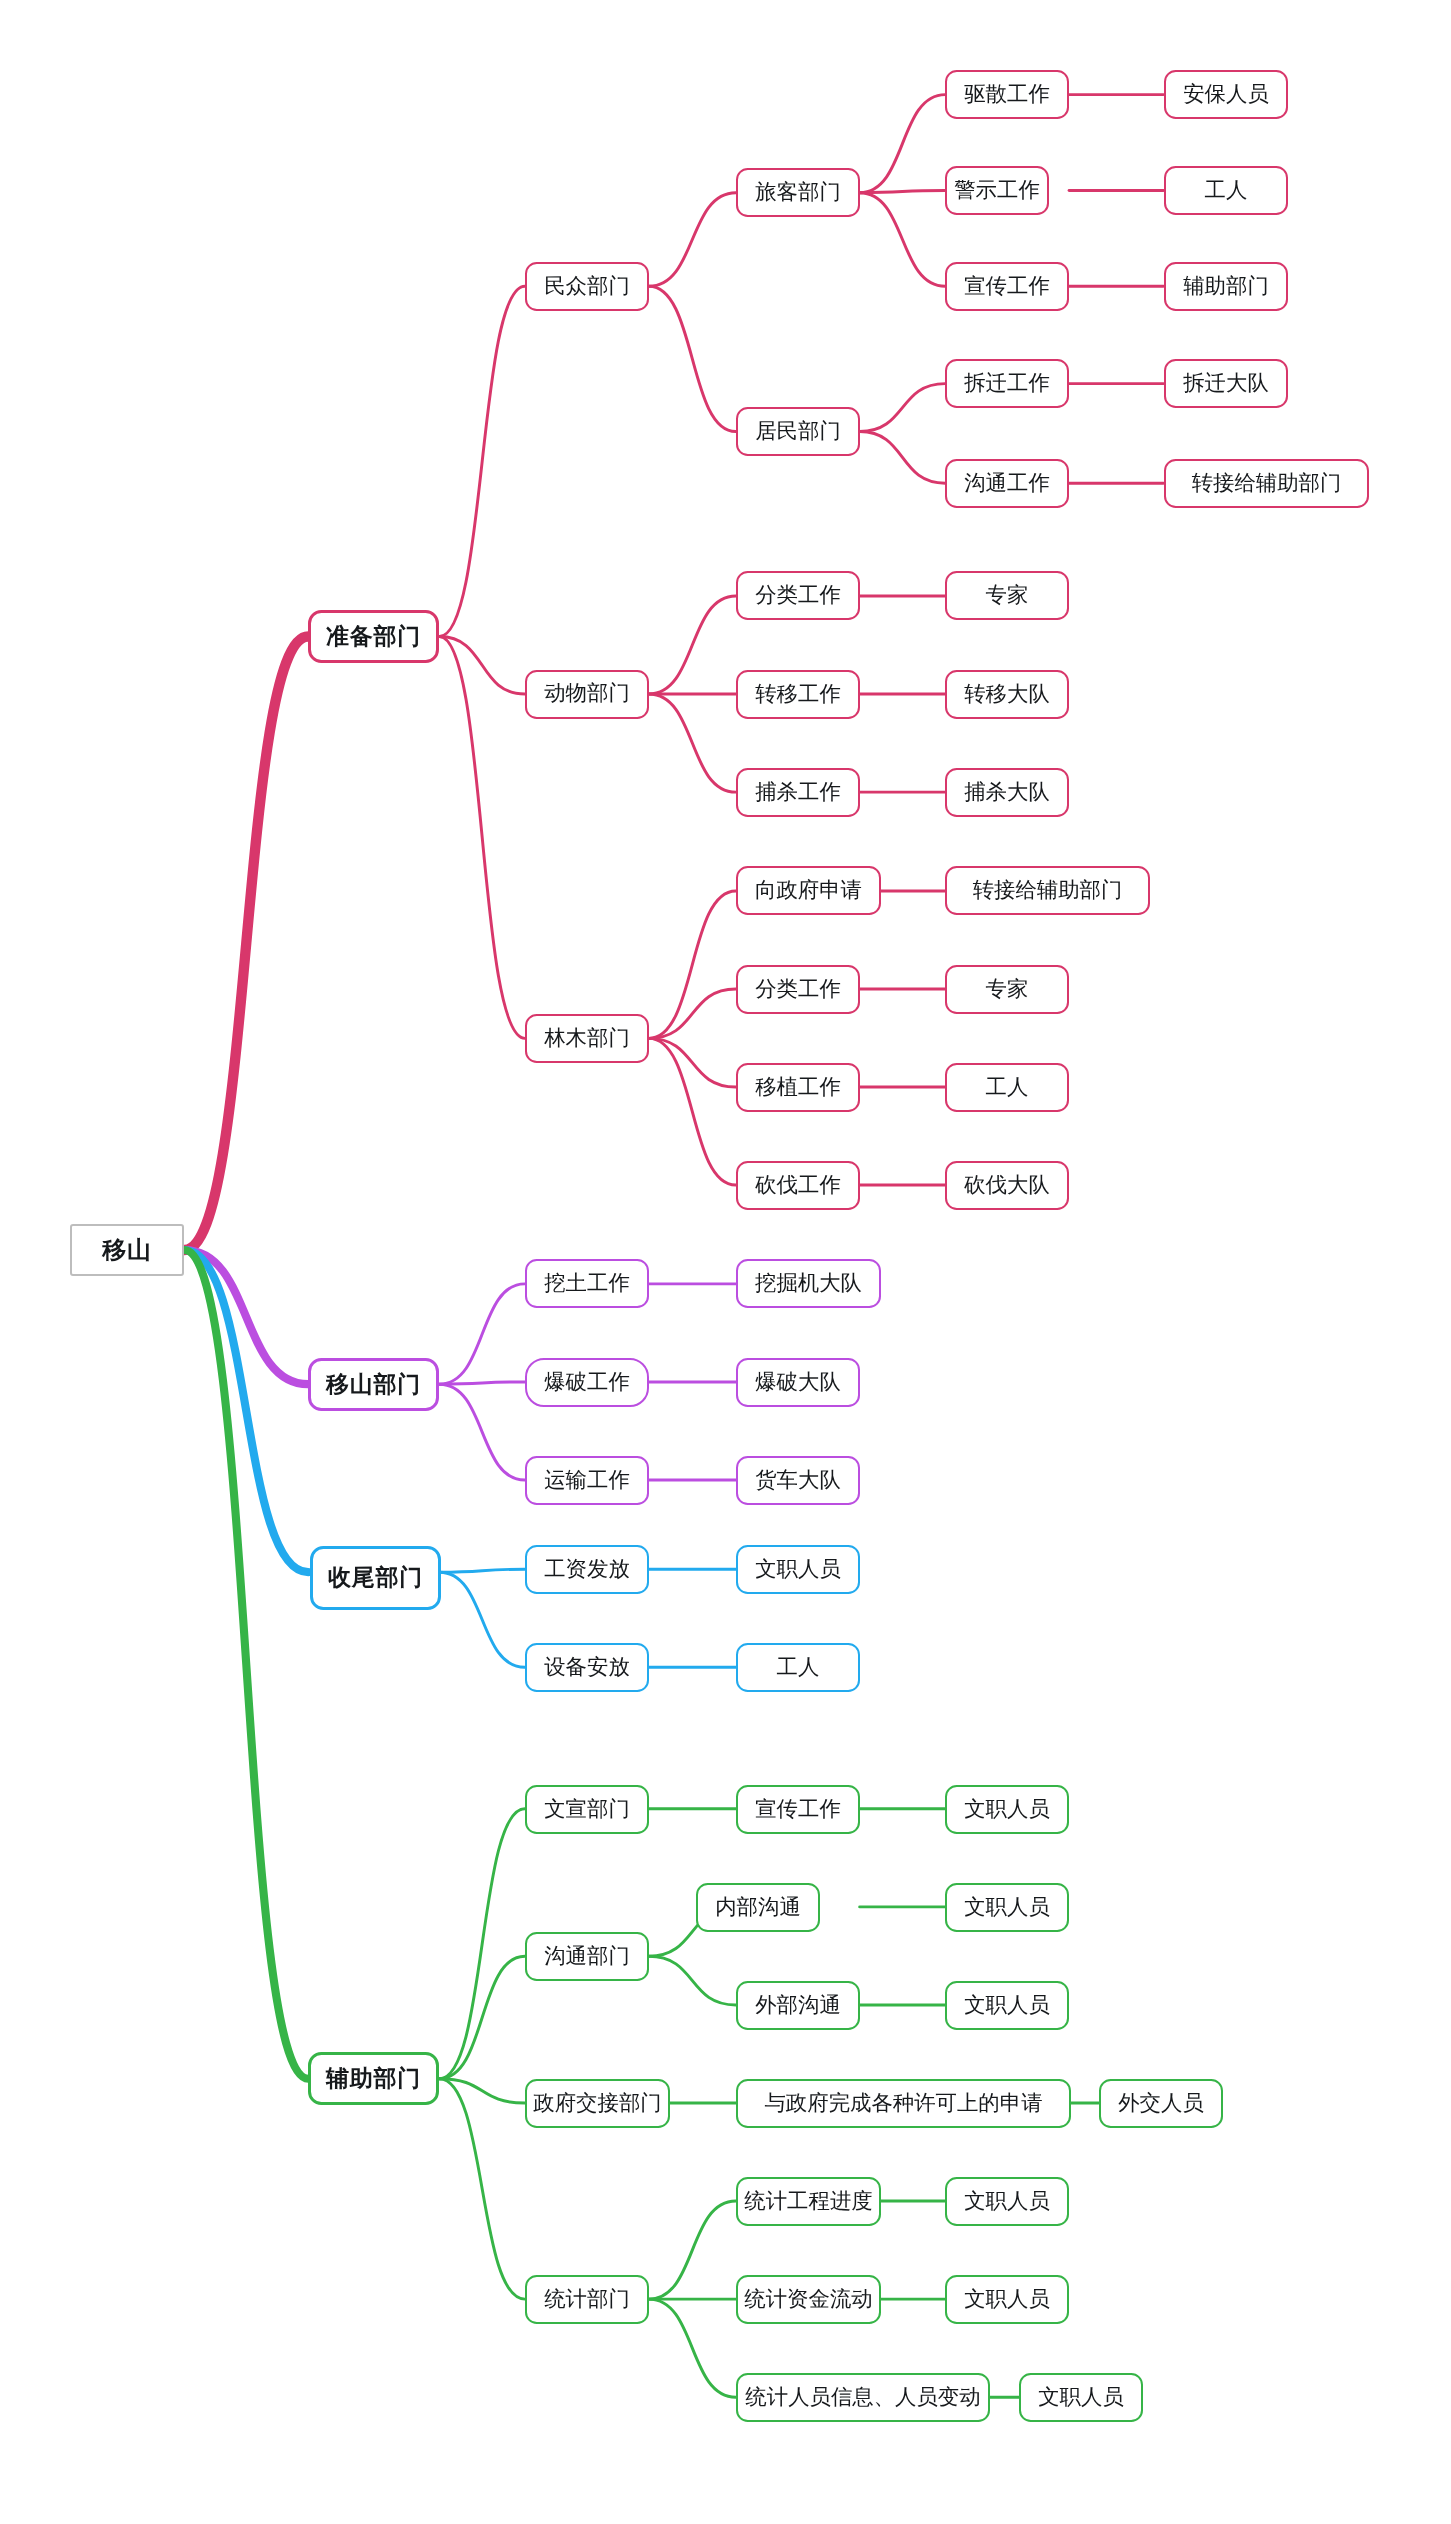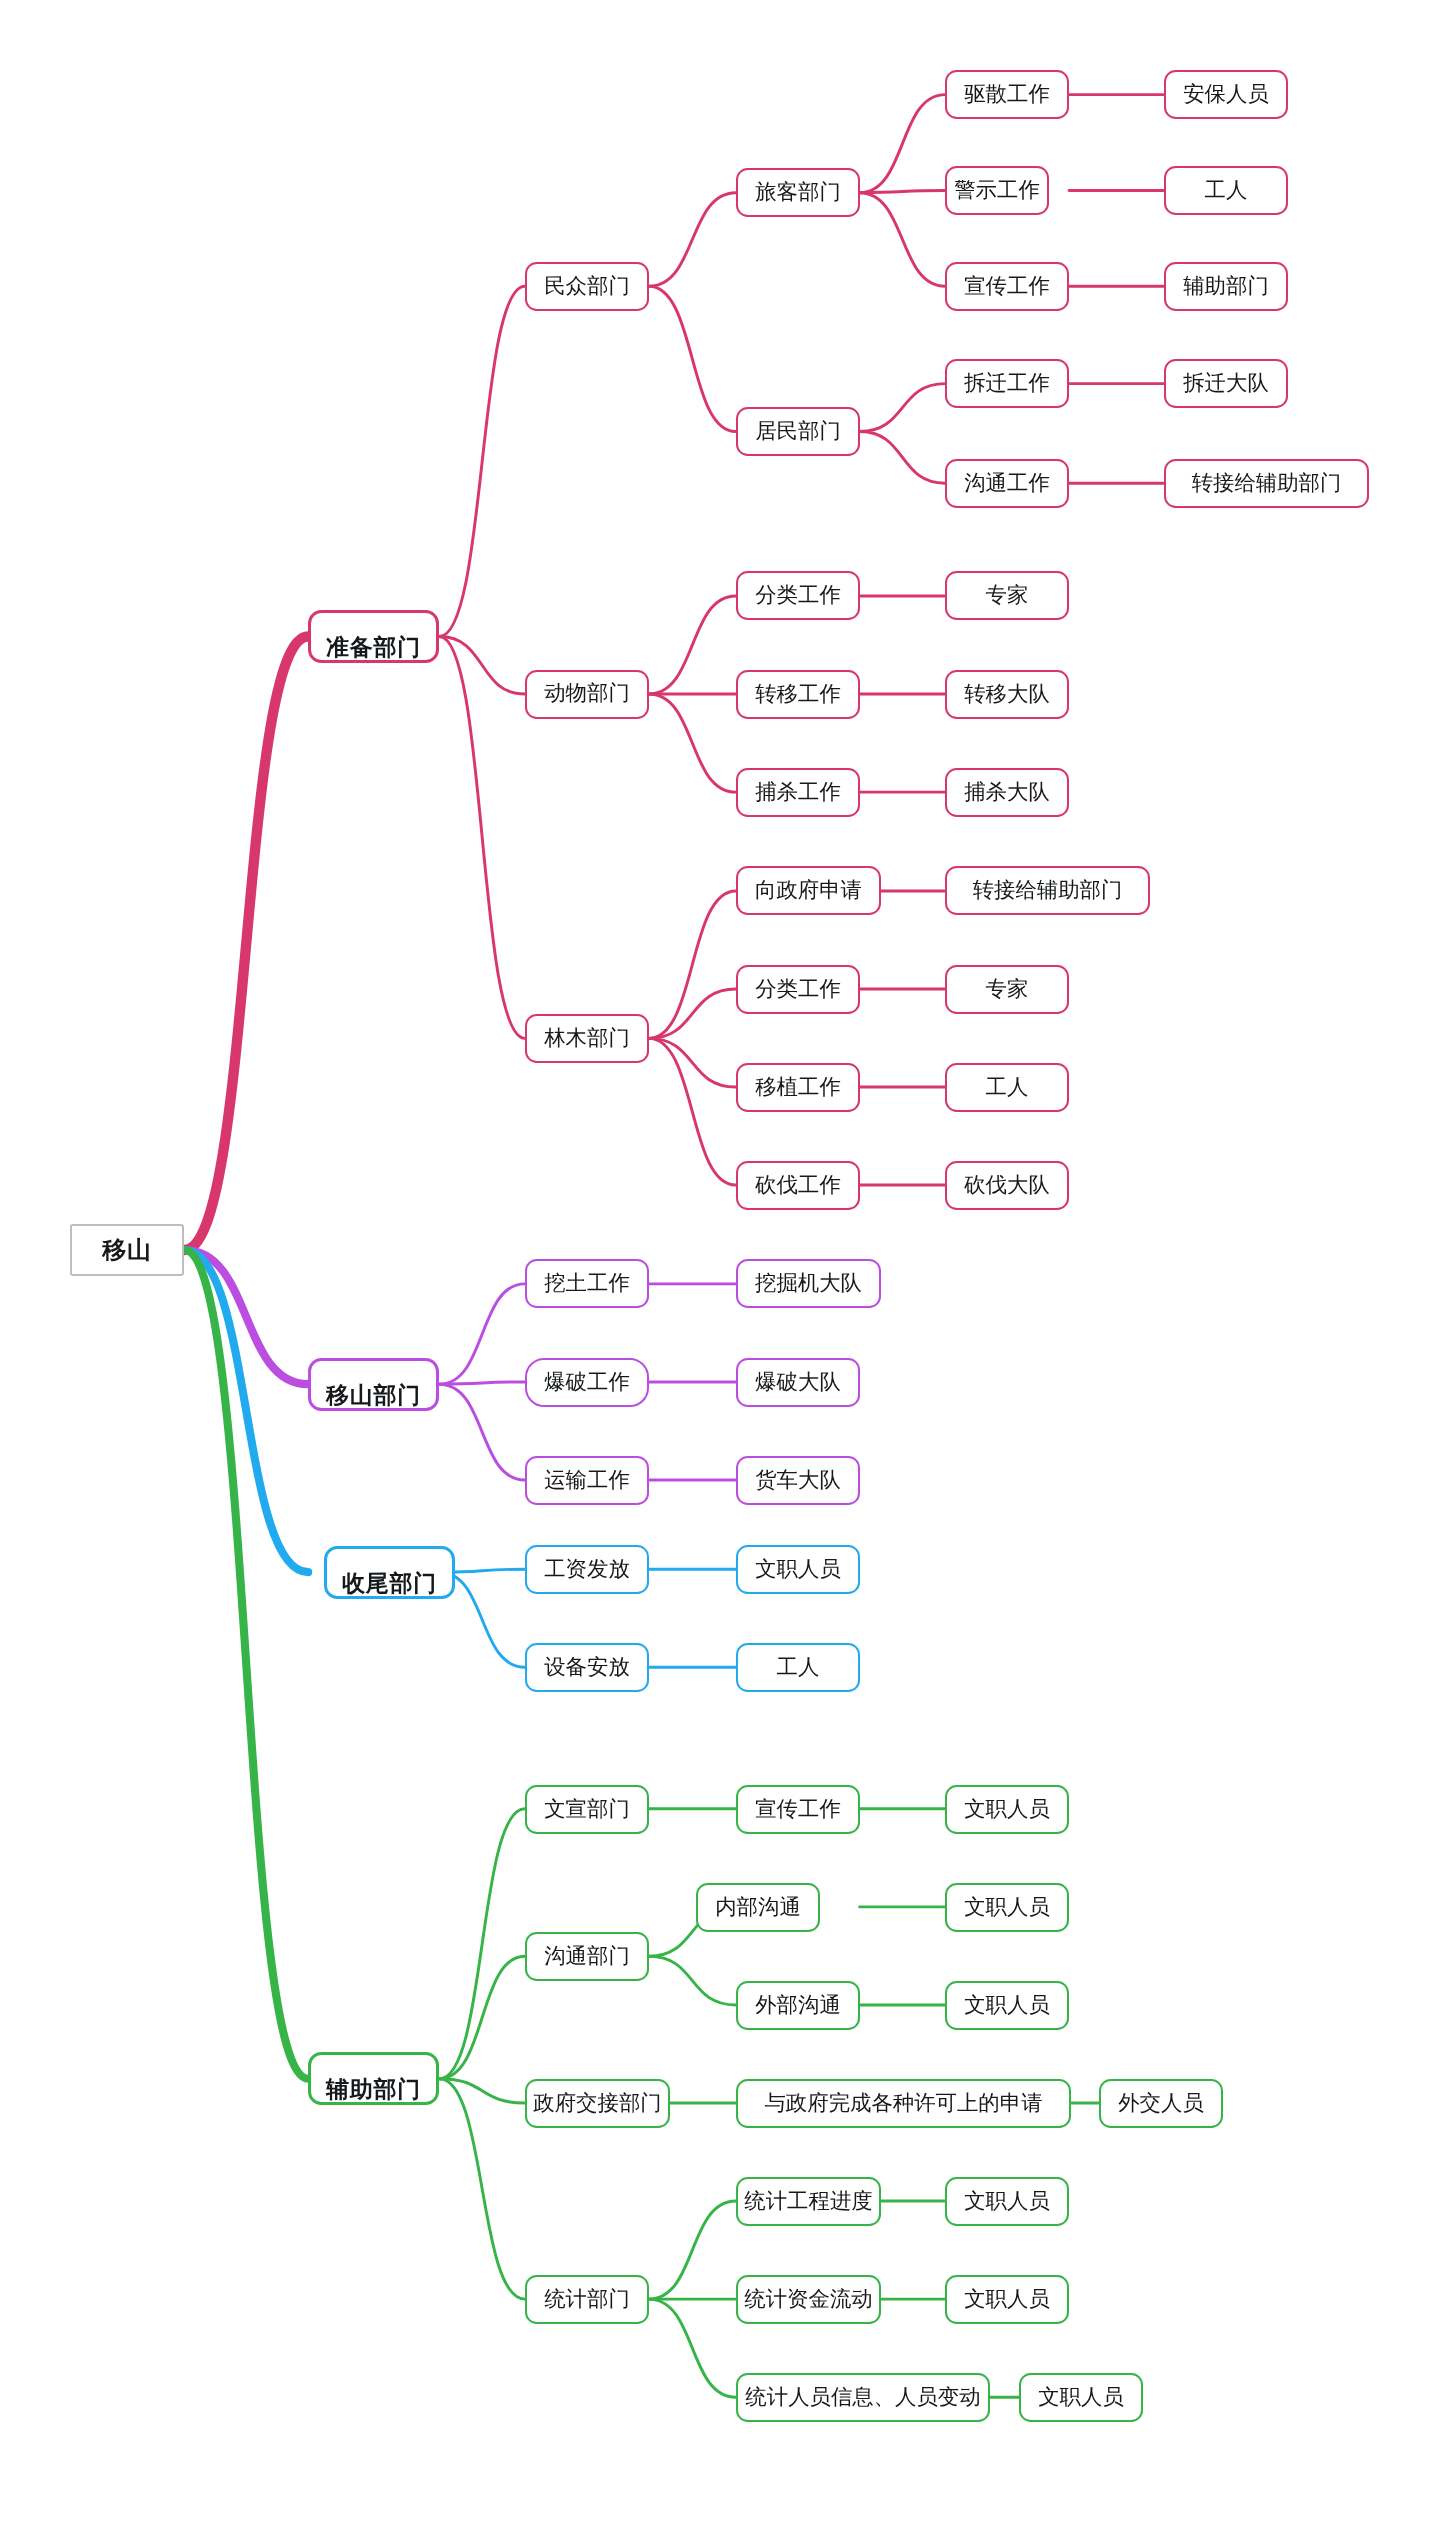--- a/index.html
+++ b/index.html
@@ -15,21 +15,21 @@
     border-radius:11.8px;
     color:#16191c;
     white-space:nowrap;
     text-align:center;
     line-height:1.1;
   }
   .lvl-root{
     border-width:2.9px;border-color:#bdbdbd;border-radius:3px;
     font-size:24px;font-weight:700;letter-spacing:0.7px;
   }
-  .lvl1{border-width:3.7px;font-size:23px;font-weight:700;letter-spacing:0.7px;border-radius:13.3px;align-items:flex-end;}
+  .lvl1{border-width:3.7px;font-size:23px;font-weight:700;letter-spacing:0.7px;border-radius:13.3px;}
   .lvl2{border-width:2.9px;font-size:21.4px;font-weight:400;}
   .lvl3{border-width:2.9px;font-size:21.4px;font-weight:400;}
   .lvl4{border-width:2.9px;font-size:21.4px;font-weight:400;}
 </style>
 </head>
 <body>
 
 <div id="canvas">
   <svg id="edges" viewBox="0 0 1968 3424">
       <path d="M250,1695 C342.4,1695 325.6,863 418,863" fill="none" stroke="#d8376b" stroke-width="14" stroke-linecap="round"></path>
@@ -202,21 +202,21 @@
       </div>
       <div class="node lvl4" style="left: 736px; top: 1358px; width: 124px; height: 49px; border-color: rgb(187, 78, 224);">
         <span>爆破大队</span>
       </div>
       <div class="node lvl4" style="left: 525px; top: 1456px; width: 124px; height: 49px; border-color: rgb(187, 78, 224);">
         <span>运输工作</span>
       </div>
       <div class="node lvl4" style="left: 736px; top: 1456px; width: 124px; height: 49px; border-color: rgb(187, 78, 224);">
         <span>货车大队</span>
       </div>
-      <div class="node lvl1" style="left: 324px; top: 1546px; width: 131px; height: 53px; border-color: rgb(34, 170, 238);">
+      <div class="node lvl1" style="left: 310px; top: 1546px; width: 131px; height: 64px; border-color: rgb(34, 170, 238);">
         <span>收尾部门</span>
       </div>
       <div class="node lvl4" style="left: 525px; top: 1545px; width: 124px; height: 49px; border-color: rgb(34, 170, 238);">
         <span>工资发放</span>
       </div>
       <div class="node lvl4" style="left: 736px; top: 1545px; width: 124px; height: 49px; border-color: rgb(34, 170, 238);">
         <span>文职人员</span>
       </div>
       <div class="node lvl4" style="left: 525px; top: 1643px; width: 124px; height: 49px; border-color: rgb(34, 170, 238);">
         <span>设备安放</span>

